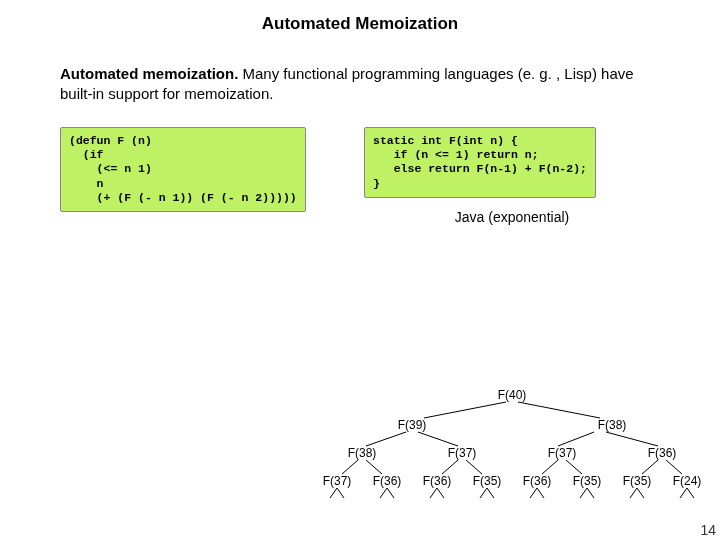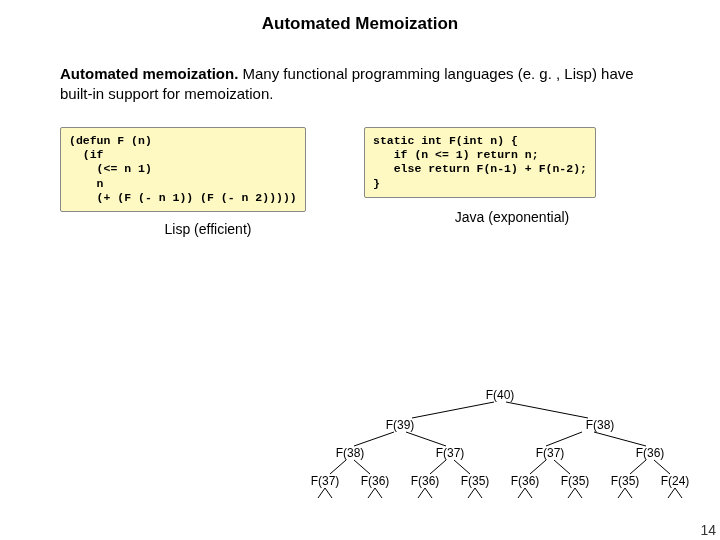--- a/index.html
+++ b/index.html
@@ -23,21 +23,21 @@
     padding: 0 60px;
     font-size: 15px;
     line-height: 1.35;
   }
   .para {
     margin-top: 30px;
   }
   .code-box {
     display: inline-block;
     vertical-align: top;
-    background: #fef9c3;
+    background: #bef264;
     border: 1px solid #888;
     border-radius: 2px;
     padding: 6px 8px;
     font-family: "Courier New", Courier, monospace;
     font-size: 11.5px;
     font-weight: bold;
     white-space: pre;
     line-height: 1.25;
   }
   .code-row {
@@ -48,21 +48,21 @@
   .code-col-left { width: 50%; }
   .code-col-right { width: 50%; padding-left: 8px; }
   .caption {
     text-align: center;
     font-size: 14px;
     margin-top: 6px;
   }
   .caption-right { margin-top: 10px; }
   .tree {
     position: absolute;
-    left: 300px;
+    left: 312px;
     top: 388px;
     width: 400px;
     height: 130px;
     text-decoration: underline;
   }
   .tree .node {
     position: absolute;
     font-family: Arial, Helvetica, sans-serif;
     font-size: 12px;
     white-space: nowrap;
@@ -97,21 +97,20 @@
     <span style="font-weight:bold">Automated memoization.</span><span>  Many functional programming languages (e. g. , Lisp) have built-in support for memoization.</span>
   </div>
 
   <div class="code-row">
     <div class="code-col-left">
       <div class="code-box">(defun F (n)
   (if
     (&lt;= n 1)
     n
     (+ (F (- n 1)) (F (- n 2)))))</div>
-      <div class="caption" style="margin-top:8px;">Lisp (efficient)</div>
     </div>
     <div class="code-col-right">
       <div class="code-box">static int F(int n) {
    if (n &lt;= 1) return n;
    else return F(n-1) + F(n-2);
 }</div>
       <div class="caption caption-right">Java (exponential)</div>
     </div>
   </div>
 </div>

